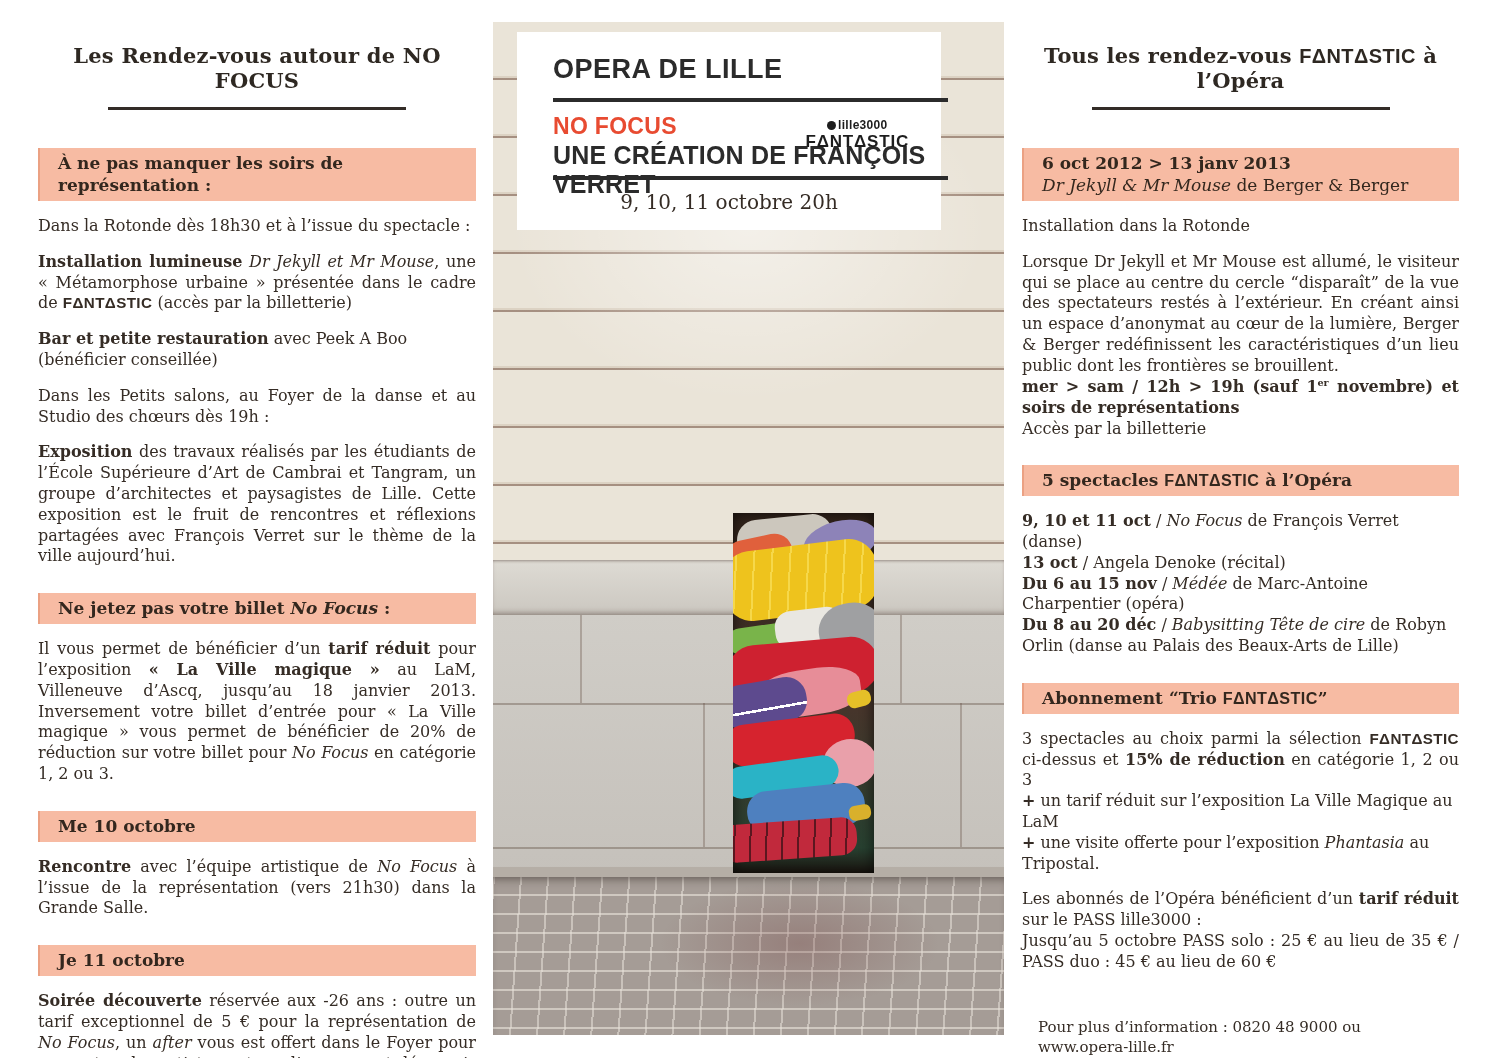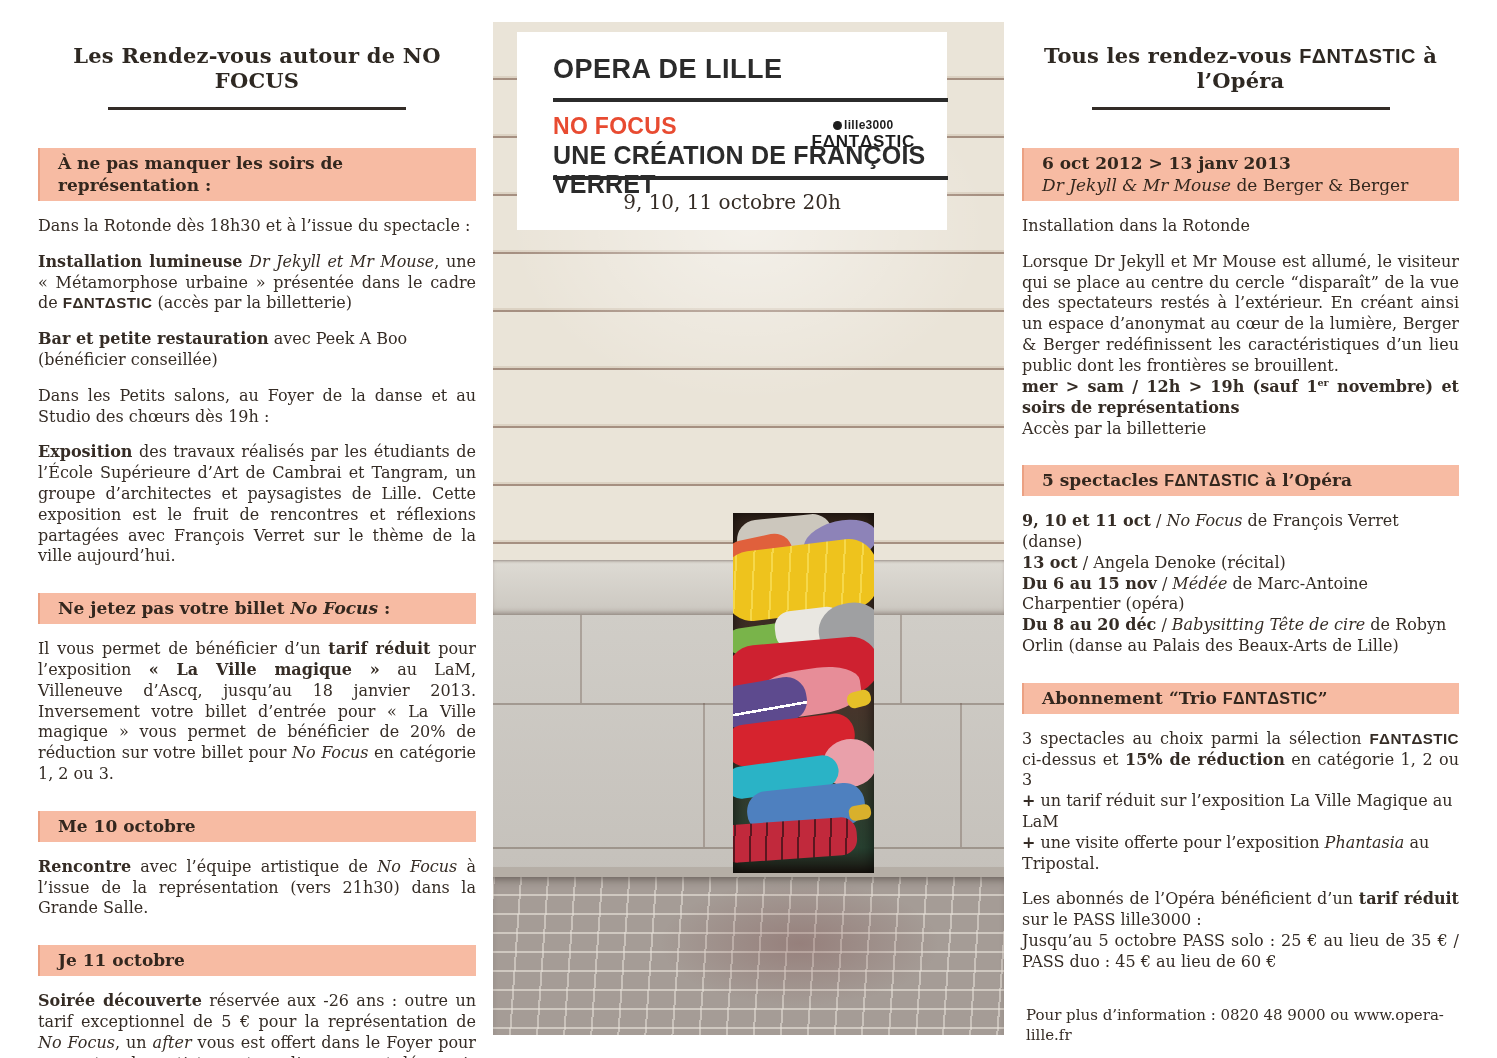--- a/index.html
+++ b/index.html
@@ -17,21 +17,21 @@
   .bar{background:#f7bba3;margin-top:26px;padding:4px 12px 5px 18px;font-size:17px;line-height:22px;color:#33271e;
        border-left:2px solid #eba183;}
   .mt-xl{margin-top:38px !important;}
   .bar-line{min-height:22px;}
 
   .para{margin:15px 0 0;font-size:16px;line-height:1.3;text-align:justify;}
   .para--list{text-align:left;}
   .pline{margin:0;font-size:16px;line-height:1.3;text-align:left;}
   .pline--justify{text-align:justify;}
 
-  .footer-note{position:absolute;left:0;top:972px;margin:4px;font-size:15px;line-height:1.3;text-align:left;}
+  .footer-note{position:absolute;left:0;top:972px;margin:16px;font-size:15px;line-height:1.3;text-align:left;}
 
   .seg-bold{font-weight:bold;}
   .seg-italic{font-style:italic;}
   .seg-brand{font-family:"Liberation Sans", sans-serif;font-weight:700;font-size:.95em;letter-spacing:.4px;}
   .seg-sup{vertical-align:super;font-size:60%;}
 
   
   .photo{position:absolute;left:493px;top:22px;width:511px;height:1013px;background:#e9e3d7;overflow:hidden;}
   .plank-wall{position:absolute;left:0;top:0;width:100%;height:538px;
       background:
@@ -73,21 +73,21 @@
   .b-purplepants{left:-12px;top:168px;width:86px;height:44px;background:linear-gradient(#5d4a8e 0 62%, #ffffff 62% 68%, #5d4a8e 68%);border-radius:20px;transform:rotate(-10deg);}
   .b-shoe1{left:114px;top:178px;width:24px;height:16px;background:#e5c028;border-radius:7px;transform:rotate(-14deg);}
   .b-red2{left:-8px;top:206px;width:130px;height:42px;background:#d6232e;border-radius:20px;transform:rotate(-7deg);}
   .b-pinkhood{left:90px;top:226px;width:54px;height:48px;background:#e9a0aa;border-radius:50%;transform:rotate(-8deg);}
   .b-teal{left:-8px;top:248px;width:114px;height:32px;background:#2ab3c6;border-radius:16px;transform:rotate(-8deg);}
   .b-blue{left:14px;top:274px;width:118px;height:42px;background:#4e80bf;border-radius:20px;transform:rotate(-6deg);}
   .b-red3{left:-12px;top:308px;width:136px;height:38px;background:repeating-linear-gradient(96deg,#c1293c 0 14px,#5b1720 14px 16px);border-radius:16px;transform:rotate(-4deg);}
   .b-shoe2{left:116px;top:292px;width:22px;height:15px;background:#d9b02c;border-radius:6px;transform:rotate(-10deg);}
 
   
-  .card{position:absolute;left:24px;top:10px;width:424px;height:198px;background:#ffffff;padding-left:6px;}
+  .card{position:absolute;left:24px;top:10px;width:424px;height:198px;background:#ffffff;}
   .card-venue{position:absolute;left:36px;top:22px;margin:0;
       font-family:"Liberation Sans", sans-serif;font-weight:700;font-size:27px;letter-spacing:.5px;color:#2b2b2b;}
   .card-rule{position:absolute;left:36px;width:395px;height:4px;background:#2b2b2b;}
   .rule-1{top:66px;} .rule-2{top:144px;}
   .card-show{position:absolute;left:36px;top:81px;margin:0;
       font-family:"Liberation Sans", sans-serif;font-weight:700;font-size:23px;color:#e84b31;letter-spacing:.3px;}
   .card-sub{position:absolute;left:36px;top:109px;margin:0;
       font-family:"Liberation Sans", sans-serif;font-weight:700;font-size:25px;color:#2b2b2b;letter-spacing:.2px;}
   .card-logo{position:absolute;right:32px;top:86px;text-align:center;}
   .logo-small{font-family:"Liberation Sans", sans-serif;font-weight:700;font-size:12px;color:#1d1d1d;letter-spacing:.3px;}

